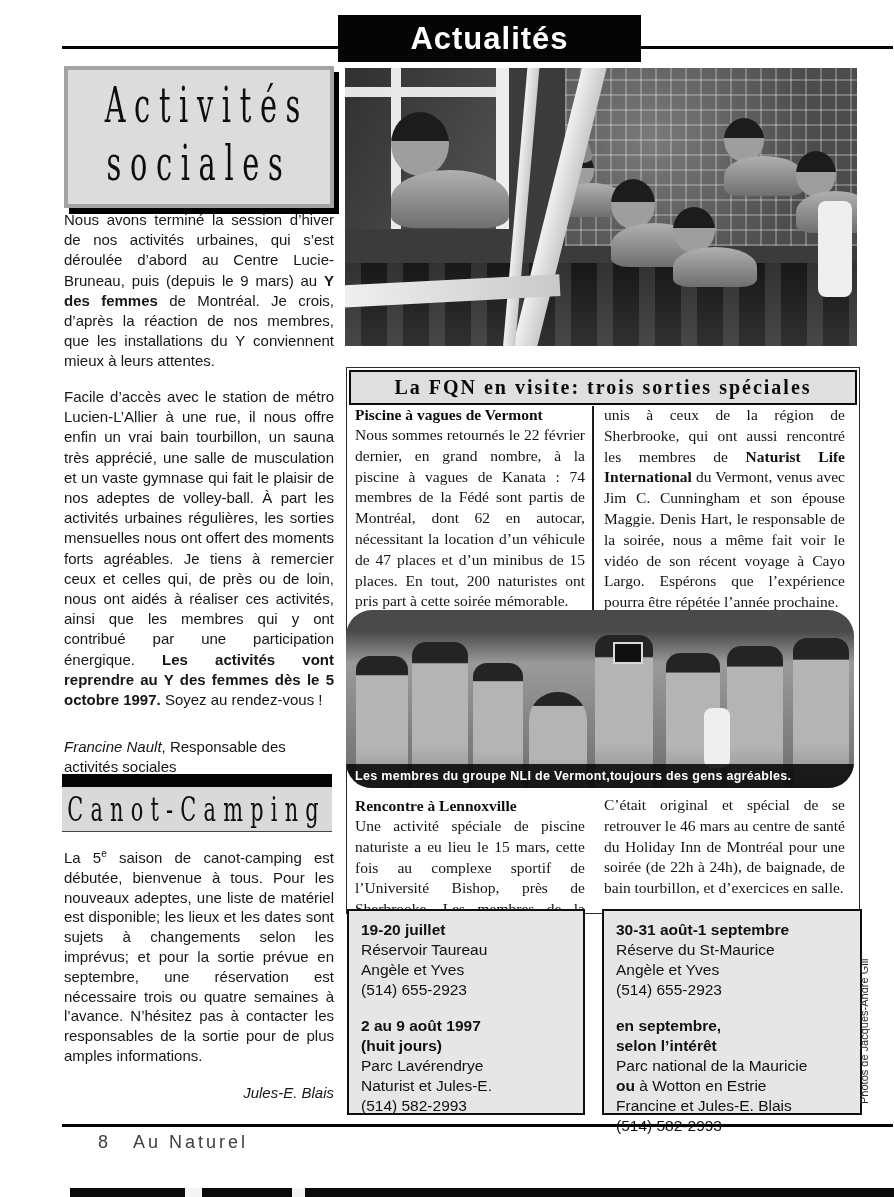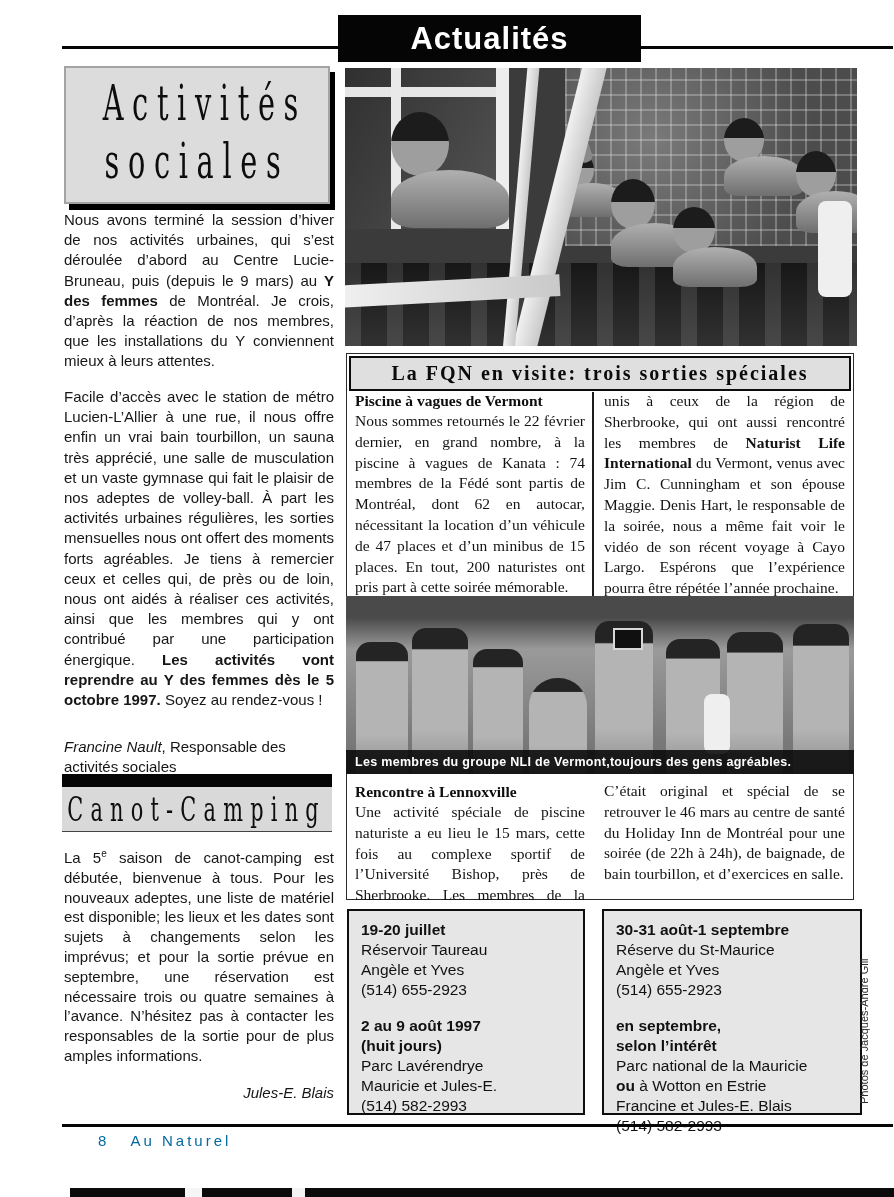--- a/index.html
+++ b/index.html
@@ -6,21 +6,21 @@
   .page{position:relative;width:894px;height:1197px;background:#ffffff;overflow:hidden;
         font-family:"Liberation Sans",sans-serif;color:#141414;}
   .abs{position:absolute;}
 
   
   .top-rule{left:62px;top:46px;width:831px;height:3px;background:#050505;}
   .banner{left:338px;top:15px;width:303px;height:47px;background:#050505;color:#fff;
           display:flex;align-items:center;justify-content:center;font-size:31px;letter-spacing:1px;font-weight:bold;}
 
   
-  .display-box{background:#dcdcdc;border:2px solid #a3a3a3;box-shadow:5px 6px 0 #000;}
+  .display-box{background:#dcdcdc;border:4px solid #a3a3a3;box-shadow:5px 6px 0 #000;}
   .display-line{display:block;text-align:center;font-family:"DejaVu Serif",serif;font-weight:500;
                 white-space:nowrap;color:#0d0d0d;}
   .social-line{font-size:40px;line-height:58px;letter-spacing:12px;transform:scale(.72,1.22);}
   .canot-line{font-size:29px;line-height:42px;letter-spacing:10px;transform:scale(.72,1.18);}
 
   
   .body-sans{font-size:15px;line-height:20.2px;text-align:justify;color:#161616;}
   .sig{font-size:15px;line-height:20px;color:#161616;}
   .sig i{font-style:italic;}
 
@@ -39,21 +39,21 @@
                color:#fff;font-weight:bold;font-size:12.5px;display:flex;align-items:center;
                padding-left:9px;letter-spacing:.3px;}
 
   
   .sched{background:#e6e6e6;border:2px solid #0e0e0e;padding:9px 12px;font-size:15.5px;line-height:20px;color:#111;}
   .sched .t{font-weight:bold;}
   .sched .gap{height:16px;}
 
   
   .footer-rule{left:62px;top:1124px;width:831px;height:2.5px;background:#050505;}
-  .footer-text{left:98px;top:1132px;font-size:15px;letter-spacing:3px;color:#0369a1;font-weight:500;}
+  .footer-text{left:98px;top:1132px;font-size:18px;letter-spacing:3px;color:#404040;font-weight:500;}
   .credit{left:858px;top:1104px;width:176px;height:15px;transform:rotate(-90deg);
           transform-origin:left top;font-size:11px;color:#2d2d2d;white-space:nowrap;}
   .bottom-strip{left:70px;top:1188px;width:824px;height:9px;
       background:linear-gradient(90deg,#0b0b0b 0 14%,#f5f5f5 14% 16%,#0b0b0b 16% 27%,#f3f3f3 27% 28.5%,#0b0b0b 28.5% 100%);}
 
   
   .tile-wall{position:absolute;right:0;top:0;width:57%;height:64%;
      background:
        repeating-linear-gradient(90deg,rgba(240,240,240,.28) 0 2px,transparent 2px 15px),
        repeating-linear-gradient(0deg,rgba(240,240,240,.28) 0 2px,transparent 2px 15px),
@@ -144,35 +144,35 @@
     </div>
 
     <div class="abs" style="left:45%;top:22%;width:14px;height:34px;background:#8a8a8a;border-radius:6px;transform:rotate(-18deg);"></div>
 
     <div class="rail" style="left:39%;top:-6%;width:24px;height:120%;transform:rotate(14deg);"></div>
     <div class="rail" style="left:33%;top:-4%;width:12px;height:118%;transform:rotate(5deg);"></div>
     <div class="rail" style="left:-2%;bottom:16%;width:44%;height:22px;transform:rotate(-3deg);"></div>
     <div class="towel" style="right:1%;top:48%;width:34px;height:96px;"></div>
   </div>
 
-  <div class="abs article" style="left:346px;top:353px;width:506px;height:545px;">
+  <div class="abs article" style="left:346px;top:367px;width:506px;height:545px;padding-left:6px;">
     <div class="fqn-header">
       <span>La FQN en visite: trois sorties spéciales</span>
     </div>
 
     <div class="abs" style="left:8px;top:36px;width:230px;">
       <div class="col-head">Piscine à vagues de Vermont</div>
       <div class="body-serif">Nous sommes retournés le 22 février dernier, en grand nombre, à la piscine à vagues de Kanata : 74 membres de la Fédé sont partis de Montréal, dont 62 en autocar, nécessitant la location d’un véhicule de 47 places et d’un minibus de 15 places. En tout, 200 naturistes ont pris part à cette soirée mémorable.</div>
     </div>
     <div class="abs vdivider" style="left:245px;top:38px;height:206px;"></div>
     <div class="abs body-serif" style="left:257px;top:37px;width:241px;">
       <span>unis à ceux de la région de Sherbrooke, qui ont aussi rencontré les membres de </span><b>Naturist Life International</b><span> du Vermont, venus avec Jim C. Cunningham et son épouse Maggie. Denis Hart, le responsable de la soirée, nous a même fait voir le vidéo de son récent voyage à Cayo Largo. Espérons que l’expérience pourra être répétée l’année prochaine.</span>
     </div>
 
-    <div class="abs photo" style="left:-1px;top:242px;width:508px;height:178px;background:linear-gradient(180deg,#4a4a4a 0 12%,#9a9a9a 30%,#6d6d6d);">
+    <div class="abs photo" style="left:-1px;top:242px;width:508px;height:178px;background:linear-gradient(180deg,#4a4a4a 0 12%,#9a9a9a 30%,#6d6d6d);border-radius:26px;">
       <div class="fig" style="left:2%;top:26%;width:52px;height:74%;"></div>
       <div class="fig" style="left:13%;top:18%;width:56px;height:82%;"></div>
       <div class="fig" style="left:25%;top:30%;width:50px;height:70%;"></div>
       <div class="fig" style="left:36%;top:46%;width:58px;height:54%;border-radius:28px 28px 0 0;"></div>
       <div class="fig" style="left:49%;top:14%;width:58px;height:86%;"></div>
       <div class="abs" style="left:52.5%;top:18%;width:26px;height:18px;background:#101010;border:2px solid #d8d8d8;"></div>
       <div class="fig" style="left:63%;top:24%;width:54px;height:76%;"></div>
       <div class="fig" style="left:75%;top:20%;width:56px;height:80%;"></div>
       <div class="fig" style="left:88%;top:16%;width:56px;height:84%;"></div>
       <div class="towel" style="left:70.5%;top:55%;width:26px;height:60px;"></div>
@@ -192,21 +192,21 @@
 
   <div class="abs sched" style="left:347px;top:909px;width:210px;height:184px;">
     <div class="t">19-20 juillet</div>
     <div>Réservoir Taureau</div>
     <div>Angèle et Yves</div>
     <div>(514) 655-2923</div>
     <div class="gap"></div>
     <div class="t">2 au 9 août 1997</div>
     <div class="t">(huit jours)</div>
     <div>Parc Lavérendrye</div>
-    <div>Mauricie et Jules-E.</div>
+    <div>Naturist et Jules-E.</div>
     <div>(514) 582-2993</div>
   </div>
 
   <div class="abs sched" style="left:602px;top:909px;width:232px;height:184px;">
     <div class="t">30-31 août-1 septembre</div>
     <div>Réserve du St-Maurice</div>
     <div>Angèle et Yves</div>
     <div>(514) 655-2923</div>
     <div class="gap"></div>
     <div class="t">en septembre,</div>

